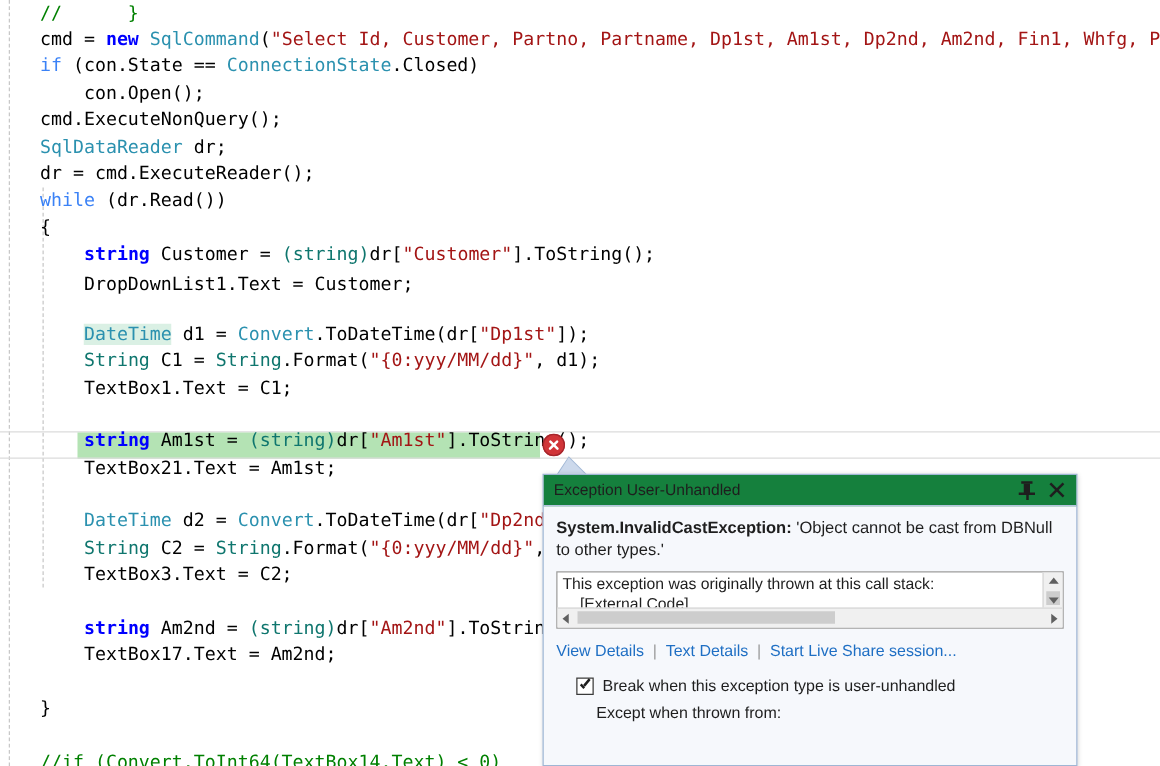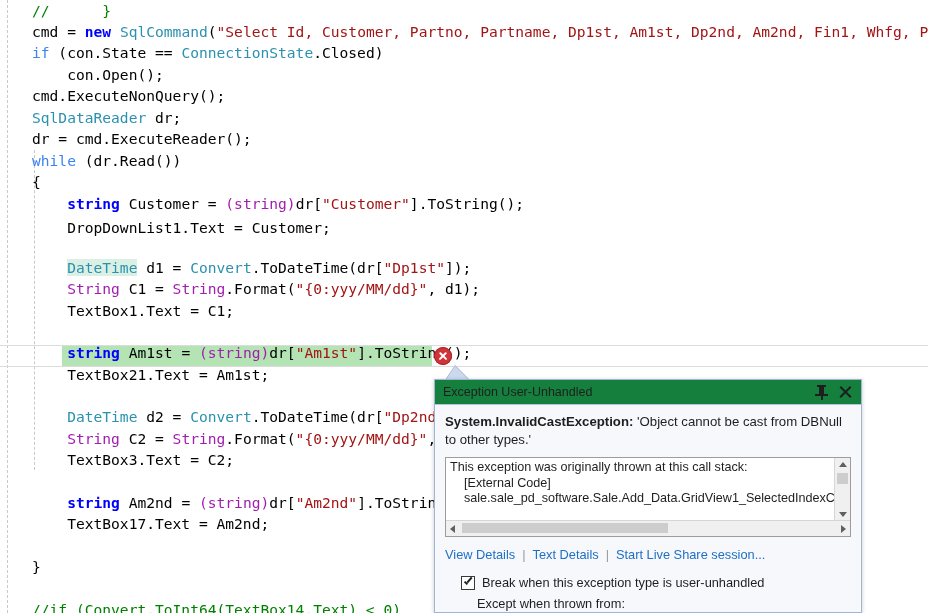--- a/index.html
+++ b/index.html
@@ -25,21 +25,21 @@
     color:#000000;
     letter-spacing:0px;
   }
 
   
   .k   {color:#0000ff;font-weight:bold;}          
   .kc  {color:#3b82f6;}          
   .t   {color:#2b91af;}          
   .s   {color:#a31515;}          
   .cm  {color:#008000;}          
-  .dim {color:#a21caf;}          
+  .dim {color:#0f766e;}          
   .pl  {color:#000000;}          
   .hl-word{background:#daf0e4;}  
 
   
   .curline-bg{
     position:absolute;left:62px;height:21px;background:#b4e3b4;
   }
   .curline-rule{position:absolute;left:0;width:928px;height:1px;background:#dcdcdc;}
 
   
@@ -87,21 +87,21 @@
     content:"";position:absolute;left:1px;top:7.4px;width:15px;height:2.2px;background:#1e1e1e;
   }
   .close-x:before{transform:rotate(45deg);}
   .close-x:after{transform:rotate(-45deg);}
 
   .popup-body{padding:8px 10px 0 10px;}
   .exc-msg{font-size:13.2px;color:#1e1e1e;line-height:17.5px;}
   .exc-msg b{font-weight:bold;}
 
   .stack-box{
-    margin-top:9px;position:relative;height:80px;
+    margin-top:9px;position:relative;height:46px;
     border:1px solid #9c9c9c;background:#ffffff;box-sizing:border-box;
   }
   .stack-lines{
     position:absolute;left:0;top:0;right:16px;bottom:15px;overflow:hidden;
     padding:2px 0 0 4px;box-sizing:border-box;
   }
   .stack-lines div{font-size:12.6px;color:#1e1e1e;line-height:15.5px;white-space:nowrap;}
   .stack-lines .ind{padding-left:14px;}
 
   .vscroll{

